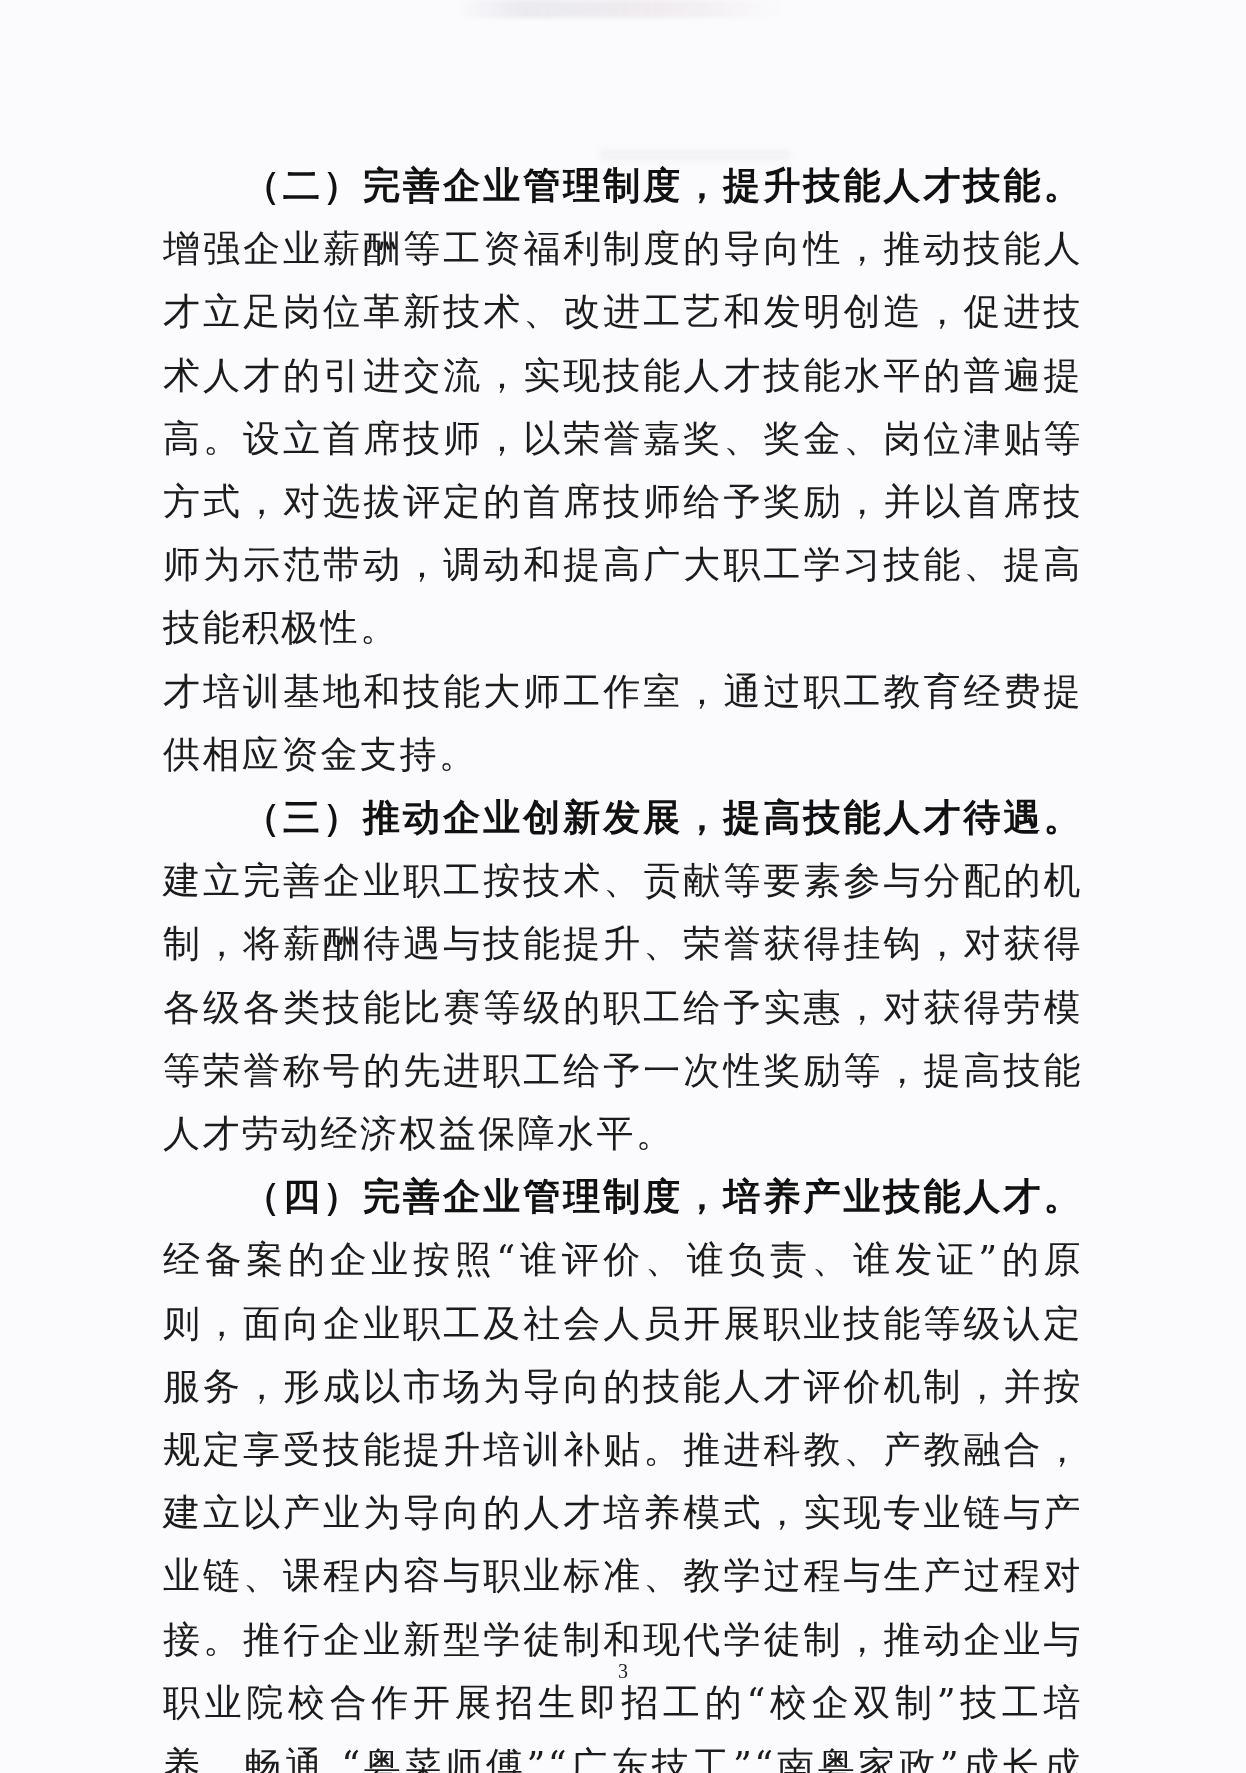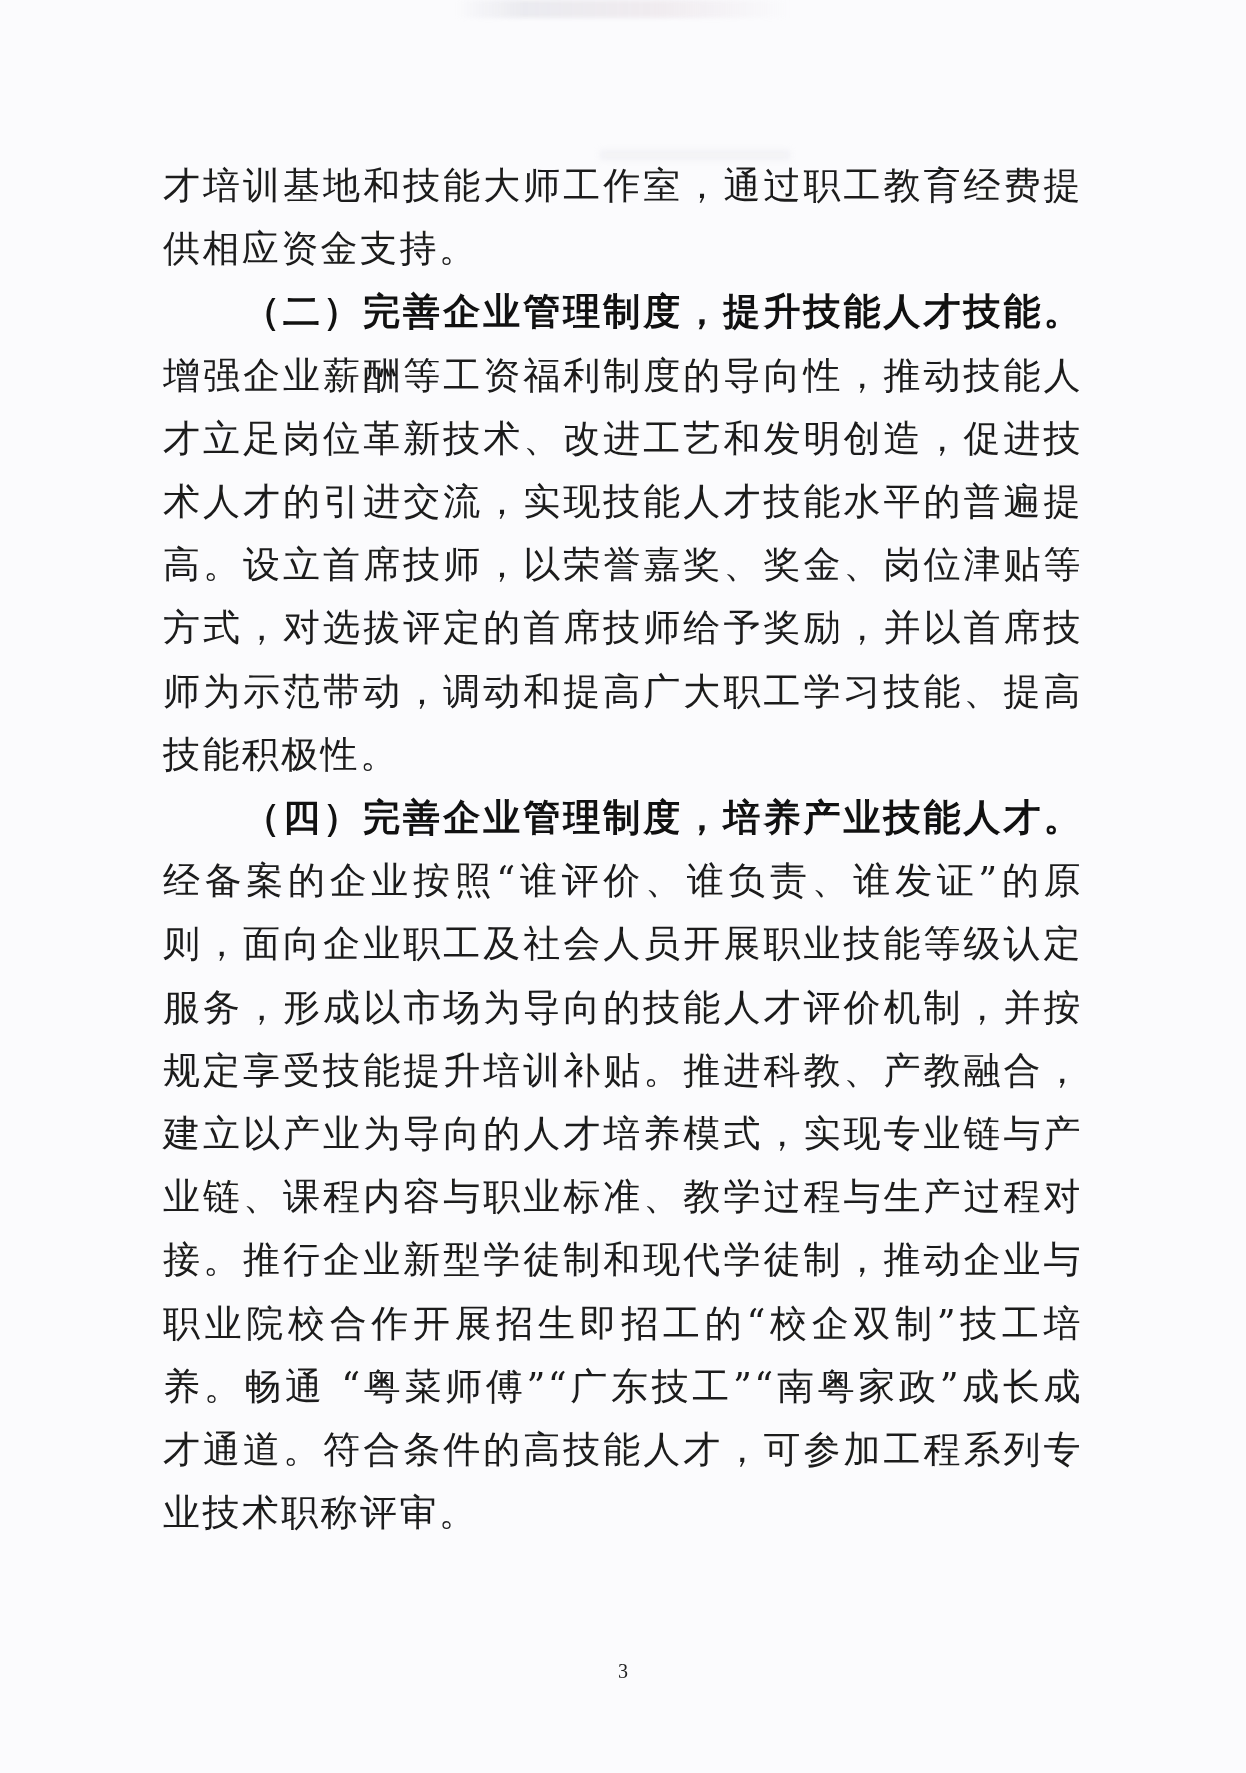--- a/index.html
+++ b/index.html
@@ -67,28 +67,31 @@
     }
   </style>
 </head>
 <body>
 
 <div class="scan-artifact"></div>
 <div class="scan-artifact-2"></div>
 
 <main class="page-body">
 
+  <p class="para indent">
+    <span class="heading-run">（二）完善企业管理制度，提升技能人才技能。</span><span>增强企业薪酬等工资福利制度的导向性，推动技能人才立足岗位革新技术、改进工艺和发明创造，促进技术人才的引进交流，实现技能人才技能水平的普遍提高。设立首席技师，以荣誉嘉奖、奖金、岗位津贴等方式，对选拔评定的首席技师给予奖励，并以首席技师为示范带动，调动和提高广大职工学习技能、提高技能积极性。</span>
+  </p>
+
   <p class="para">
     <span>才培训基地和技能大师工作室，通过职工教育经费提供相应资金支持。</span>
   </p>
 
   <p class="para indent">
-    <span class="heading-run">（二）完善企业管理制度，提升技能人才技能。</span><span>增强企业薪酬等工资福利制度的导向性，推动技能人才立足岗位革新技术、改进工艺和发明创造，促进技术人才的引进交流，实现技能人才技能水平的普遍提高。设立首席技师，以荣誉嘉奖、奖金、岗位津贴等方式，对选拔评定的首席技师给予奖励，并以首席技师为示范带动，调动和提高广大职工学习技能、提高技能积极性。</span>
+    <span class="heading-run">（三）推动企业创新发展，提高技能人才待遇。</span><span>建立完善企业职工按技术、贡献等要素参与分配的机制，将薪酬待遇与技能提升、荣誉获得挂钩，对获得各级各类技能比赛等级的职工给予实惠，对获得劳模等荣誉称号的先进职工给予一次性奖励等，提高技能人才劳动经济权益保障水平。</span>
   </p>
-
 
   <p class="para indent">
     <span class="heading-run">（四）完善企业管理制度，培养产业技能人才。</span><span>经备案的企业按照“谁评价、谁负责、谁发证”的原则，面向企业职工及社会人员开展职业技能等级认定服务，形成以市场为导向的技能人才评价机制，并按规定享受技能提升培训补贴。推进科教、产教融合，建立以产业为导向的人才培养模式，实现专业链与产业链、课程内容与职业标准、教学过程与生产过程对接。推行企业新型学徒制和现代学徒制，推动企业与职业院校合作开展招生即招工的“校企双制”技工培养。畅通 “粤菜师傅”“广东技工”“南粤家政”成长成才通道。符合条件的高技能人才，可参加工程系列专业技术职称评审。</span>
   </p>
 
 </main>
 
 <div class="page-number">3</div>
 
 </body></html>

